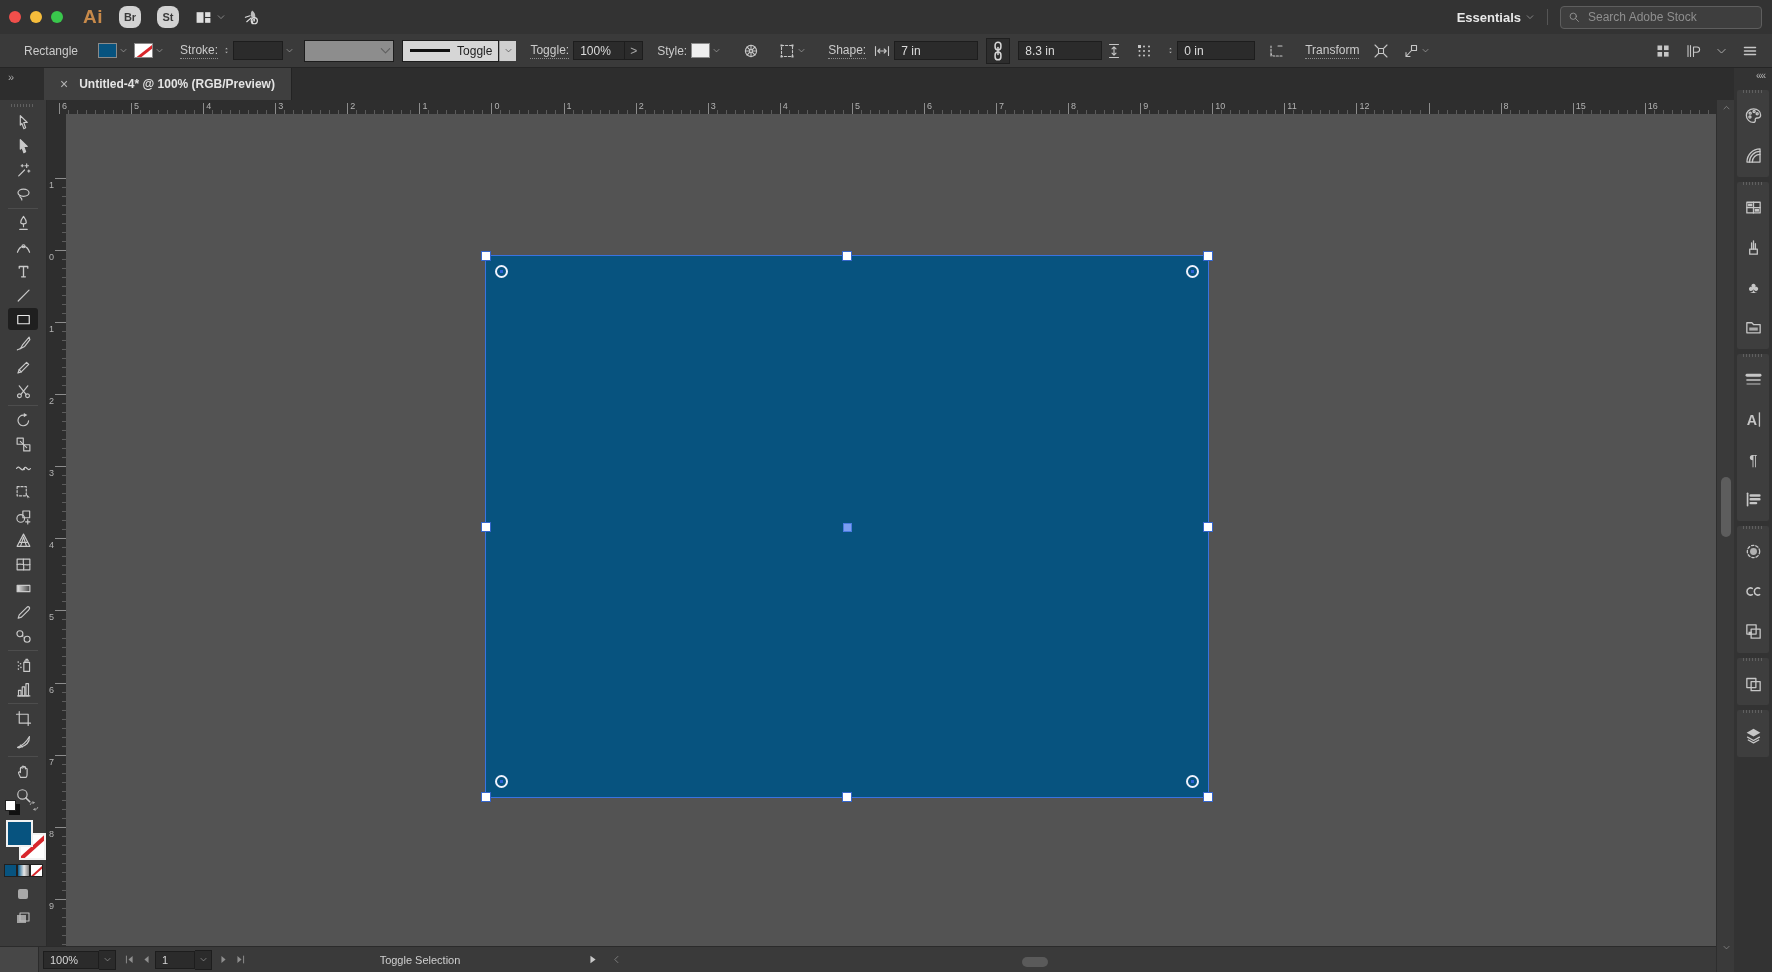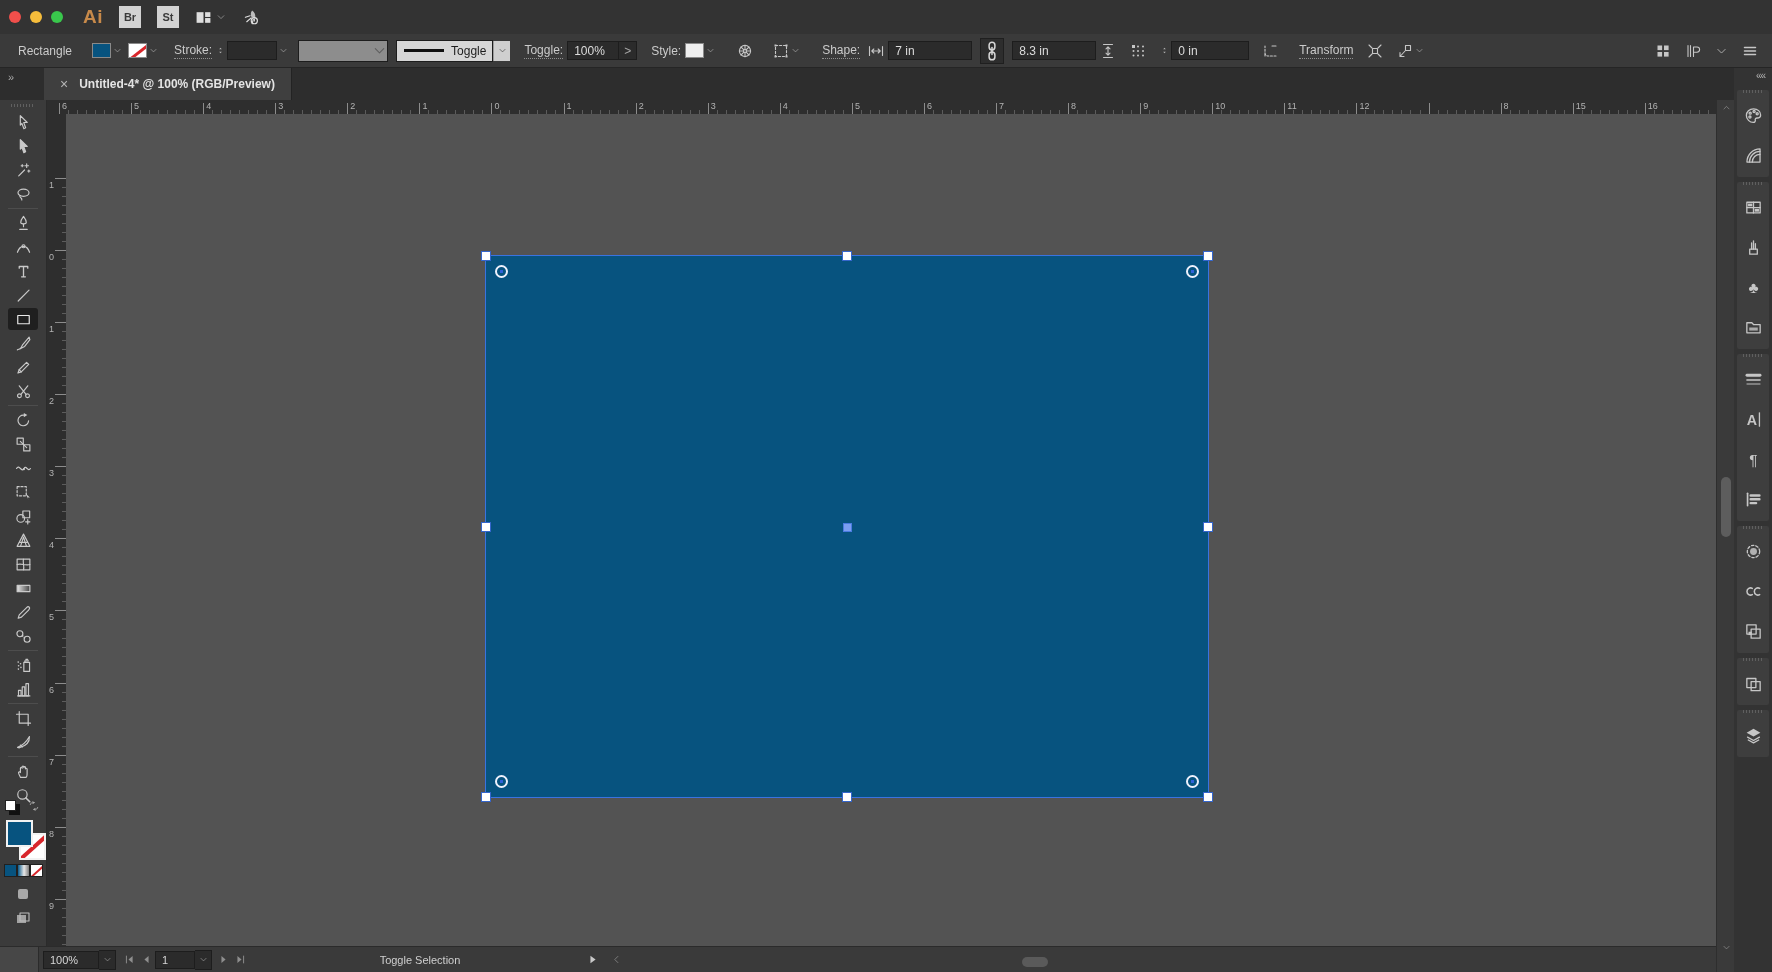--- a/index.html
+++ b/index.html
@@ -8,40 +8,40 @@
        -webkit-user-select:none;user-select:none;}
   .abs{position:absolute;}
   svg{display:block;}
   .icon svg{width:16px;height:16px;}
 
   
   #menubar{left:0;top:0;width:1772px;height:34px;background:#333333;
            display:flex;align-items:center;}
   .tl{width:12px;height:12px;border-radius:50%;margin-left:9px;}
   .ai-logo{font-size:19px;font-weight:bold;color:#c88a4a;margin-left:20px;letter-spacing:.5px;}
-  .badge{width:22px;height:22px;background:#d2d2d2;color:#3a3a3a;border-radius:0;
+  .badge{width:22px;height:22px;background:#d2d2d2;color:#3a3a3a;border-radius:8px;
          font-size:11px;font-weight:bold;display:flex;align-items:center;justify-content:center;margin-left:16px;}
   .mb-ic{color:#dedede;margin-left:16px;display:flex;align-items:center;}
   .mb-ic svg{width:17px;height:17px;}
   .chev{color:#a8a8a8;margin-left:4px;display:flex;}
   .chev svg{width:10px;height:10px;}
   .mb-right{margin-left:auto;display:flex;align-items:center;margin-right:10px;}
   .ws-label{font-size:13px;font-weight:bold;color:#e8e8e8;}
   .mb-sep{width:1px;height:16px;background:#555;margin:0 12px;}
   .search-box{width:186px;height:21px;background:#3e3e3e;border:1px solid #5e5e5e;border-radius:4px;
               display:flex;align-items:center;padding:0 7px;}
   .search-box svg{width:12px;height:12px;color:#9c9c9c;}
   .search-box input{flex:1;background:transparent;border:0;outline:0;color:#cfcfcf;
               font-size:12px;margin-left:6px;font-family:inherit;}
   .search-box input::placeholder{color:#8f8f8f;}
 
   
   #controlbar{left:0;top:34px;width:1772px;height:34px;background:#3a3a3a;
       border-bottom:1px solid #252525;display:flex;align-items:center;
-      font-size:12px;color:#cbcbcb;padding-left:18px;box-sizing:border-box;}
+      font-size:12px;color:#cbcbcb;padding-left:24px;box-sizing:border-box;}
   .cb-label{white-space:nowrap;}
   .cb-link{border-bottom:1px dotted #8f8f8f;padding-bottom:1px;cursor:default;}
   .sw{width:19px;height:15px;border:1px solid #8a8a8a;box-sizing:border-box;}
   .sw-none{background:#fff;position:relative;overflow:hidden;}
   .sw-none::after{content:"";position:absolute;left:-4px;top:6px;width:30px;height:2.5px;
       background:#d8262b;transform:rotate(-38deg);}
   .chev-s{width:13px;height:17px;display:flex;align-items:center;justify-content:center;color:#b5b5b5;}
   .chev-s svg{width:9px;height:9px;}
   .field{background:#2b2b2b;border:1px solid #1d1d1d;height:19px;display:flex;align-items:center;
          padding:0 6px;color:#dcdcdc;box-sizing:border-box;white-space:nowrap;}
@@ -178,20 +178,38 @@
       </svg>
     </span>
   <span class="mb-ic">
       <svg viewBox="0 0 16 16" fill="none" stroke="currentColor" stroke-width="1.1" stroke-linecap="round" stroke-linejoin="round">
         <path d="M9.5 1.5 C12 3 13 6 12.3 8.8 L9 7.8 C7.8 5.5 8.1 3.3 9.5 1.5 Z" fill="currentColor" stroke="none" opacity=".8"></path>
         <path d="M8.6 8.4 L4.5 12 M7.6 6.4 L3.2 7.8 M10.6 9.6 L9.6 13.8"></path>
         <circle cx="11.6" cy="11" r="2.9"></circle>
         <path d="M11.6 9.3 V11.2"></path>
       </svg>
     </span>
+  <div class="mb-right">
+    <span class="ws-label">Essentials</span>
+    <span class="chev">
+        <svg viewBox="0 0 16 16" fill="none" stroke="currentColor" stroke-width="1.1" stroke-linecap="round" stroke-linejoin="round">
+          <path d="M3.5 6 L8 10.5 L12.5 6"></path>
+        </svg>
+      </span>
+    <span class="mb-sep"></span>
+    <div class="search-box">
+      <span>
+          <svg viewBox="0 0 16 16" fill="none" stroke="currentColor" stroke-width="1.1" stroke-linecap="round" stroke-linejoin="round">
+            <circle cx="7" cy="7" r="4.2"></circle>
+            <path d="M10.2 10.2 L14 14"></path>
+          </svg>
+        </span>
+      <input placeholder="Search Adobe Stock" style="">
+    </div>
+  </div>
 </div>
 
 <div id="controlbar" class="abs">
   <span class="cb-label">Rectangle</span>
   <span class="sw fill-colored gap20" style="background: rgb(7, 83, 127);"></span>
   <span class="chev-s">
       <svg viewBox="0 0 16 16" fill="none" stroke="currentColor" stroke-width="1.1" stroke-linecap="round" stroke-linejoin="round">
         <path d="M3.5 6 L8 10.5 L12.5 6"></path>
       </svg>
     </span>

